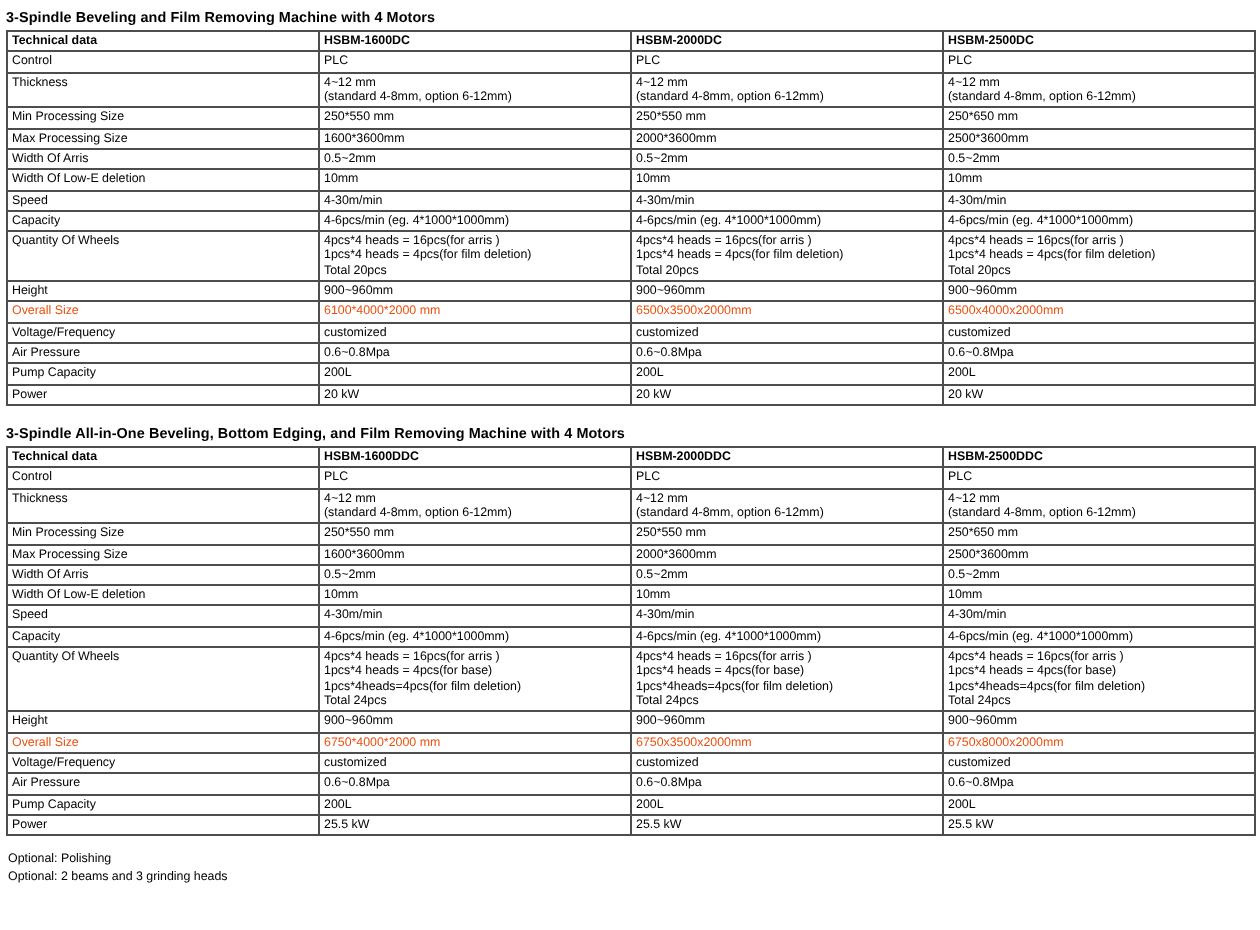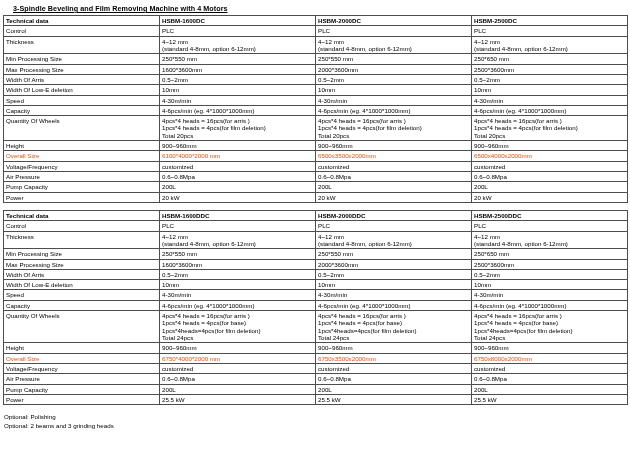--- a/index.html
+++ b/index.html
@@ -16,23 +16,22 @@
     overflow: hidden;
   }
   .page {
     width: 630px;
     box-sizing: border-box;
     padding: 2px 3px 0 3px;
   }
   .section-title {
     font-weight: bold;
     font-size: 7.2px;
-    margin: 2px 0 2px 10px;
+    margin: 2px 0 2px 0;
     letter-spacing: 0.05px;
-    text-decoration: underline;
   }
   table.spec {
     border-collapse: collapse;
     width: 624px;
     table-layout: fixed;
   }
   table.spec td, table.spec th {
     border: 0.6px solid #4d4d4d;
     padding: 1px 2px;
     vertical-align: top;
@@ -276,20 +275,21 @@
               <span>20 kW</span>
             </td>
           </tr>
         </tbody>
     </table>
   </div>
 
   <div class="gap"></div>
 
   <div>
+    <div class="section-title">3-Spindle All-in-One Beveling, Bottom Edging, and Film Removing Machine with 4 Motors</div>
     <table class="spec">
       <colgroup>
           <col class="c0">
           <col class="c1">
           <col class="c2">
           <col class="c3">
         </colgroup>
       <thead>
         <tr>
           <th>Technical data</th>

